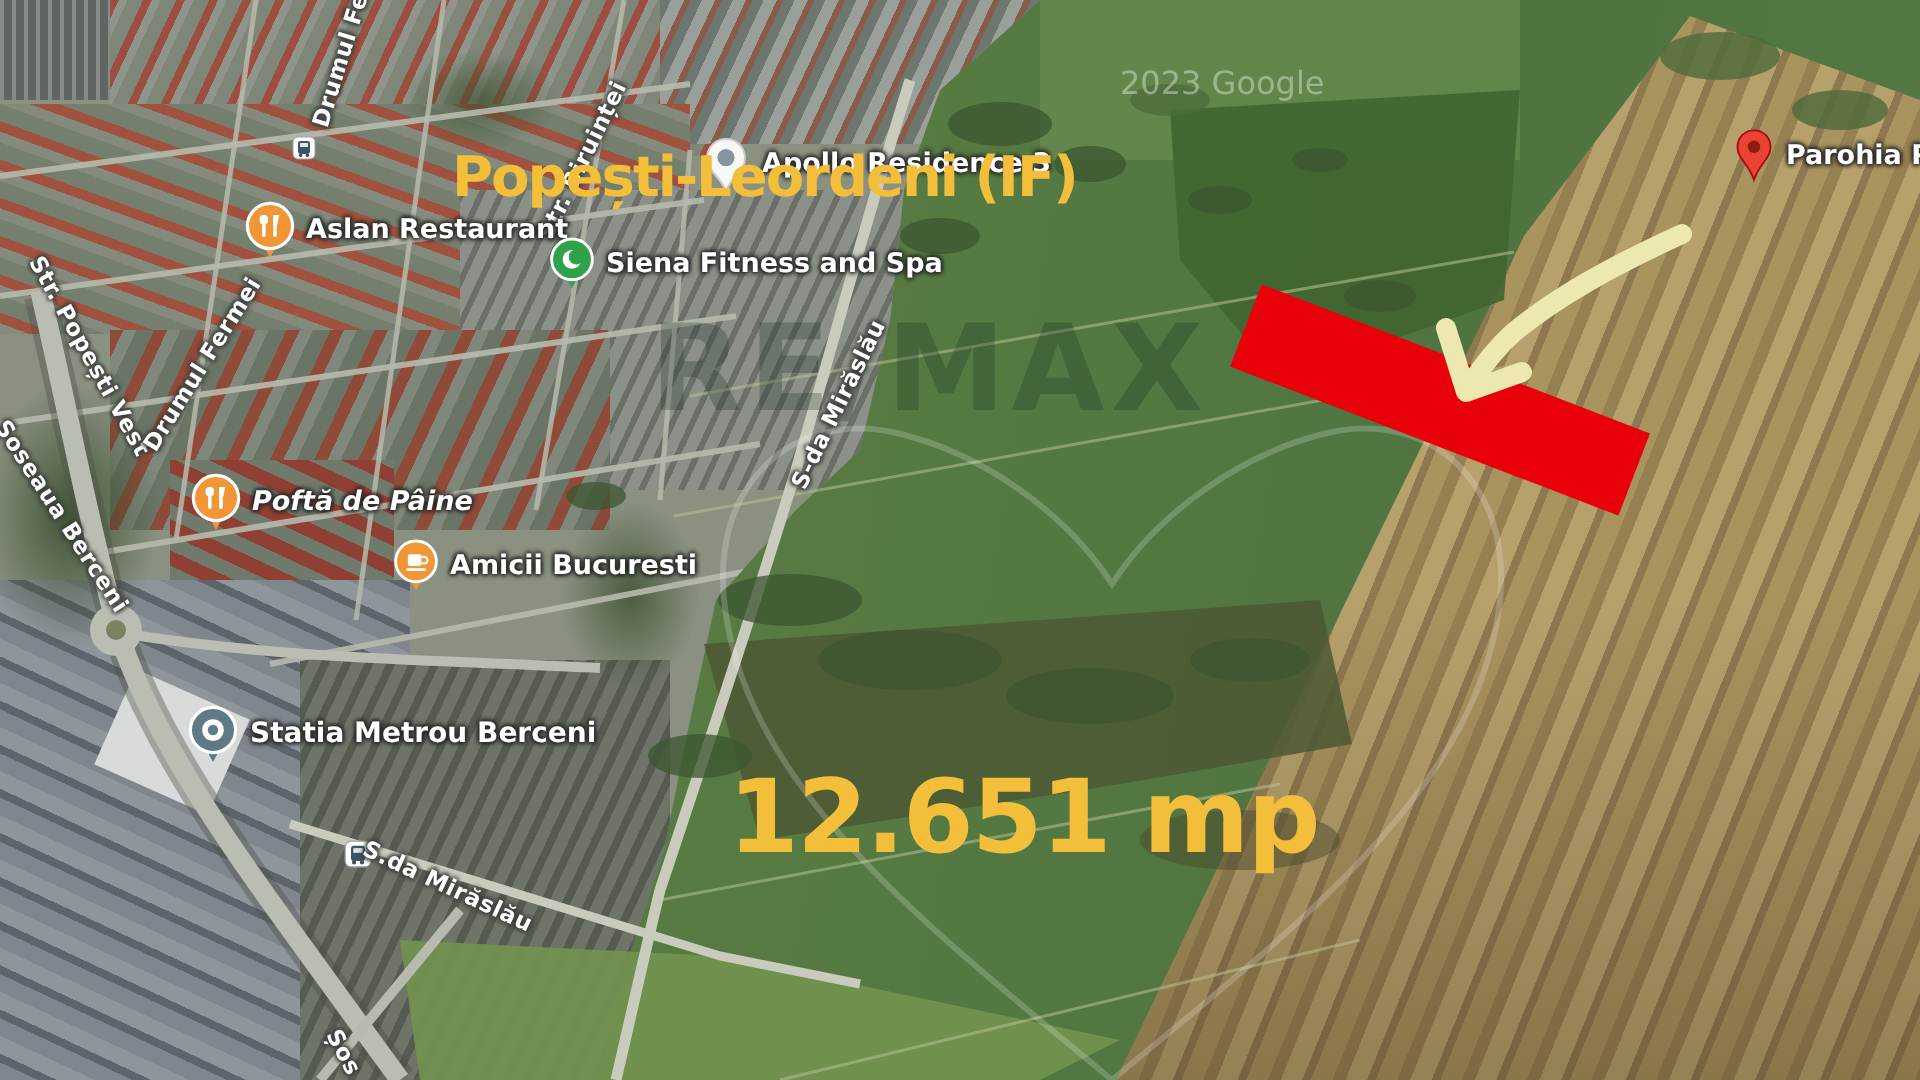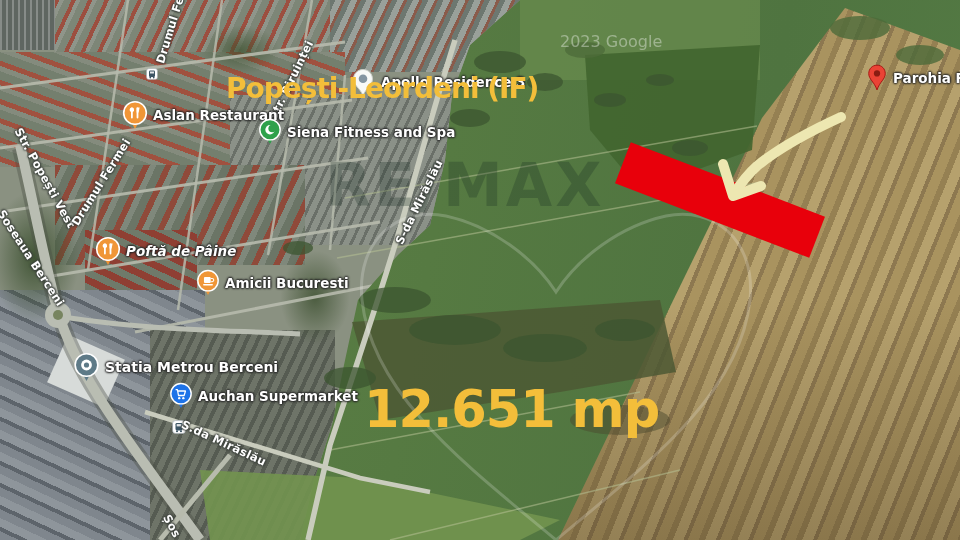--- a/index.html
+++ b/index.html
@@ -181,21 +181,21 @@
       <g fill="#fff">
           <rect x="9" y="7.5" width="1.8" height="11" rx="0.9"></rect>
           <rect x="7.8" y="7.5" width="4.2" height="4.5" rx="1.8"></rect>
           <rect x="14.6" y="7.5" width="1.8" height="11" rx="0.9"></rect>
           <path d="M14.6 7.5 h3 l-1 5 h-2 z"></path>
         </g>
     </svg>
     <span class="poi-name">Aslan Restaurant</span>
   </div>
 
-  <div class="poi" style="left:258px;top:118px;">
+  <div class="poi" style="left:274px;top:118px;">
     <svg width="24" height="27" viewBox="0 0 26 30">
       <path d="M9.5 22.5 L13 29 L16.5 22.5 Z" fill="#2FA14B"></path>
       <circle cx="13" cy="13" r="11.3" fill="#2FA14B" stroke="#fff" stroke-width="1.6"></circle>
       <circle cx="13" cy="13" r="5.2" fill="#fff"></circle>
         <circle cx="15.4" cy="11.6" r="4.2" fill="#2FA14B"></circle>
     </svg>
     <span class="poi-name">Siena Fitness and Spa</span>
   </div>
 
   <div class="poi" style="left:95px;top:236px;font-style:italic;">
@@ -216,42 +216,32 @@
     <svg width="24" height="27" viewBox="0 0 26 30">
       <path d="M9.5 22.5 L13 29 L16.5 22.5 Z" fill="#F09637"></path>
       <circle cx="13" cy="13" r="11.3" fill="#F09637" stroke="#fff" stroke-width="1.6"></circle>
       <rect x="8.5" y="9" width="7.5" height="6.5" rx="1" fill="#fff"></rect>
       <path d="M16 10.5 h1.6 a1.8 1.8 0 0 1 0 3.6 H16" fill="none" stroke="#fff" stroke-width="1.2"></path>
       <rect x="7.5" y="16.8" width="11" height="1.6" rx="0.8" fill="#fff"></rect>
     </svg>
     <span class="poi-name">Amicii Bucuresti</span>
   </div>
 
-  <div class="poi" style="left:73px;top:352px;text-align:center;">
+  <div class="poi" style="left:93px;top:352px;text-align:center;">
     <svg width="27" height="30" viewBox="0 0 26 30">
       <path d="M9.5 22.5 L13 29 L16.5 22.5 Z" fill="#5E7A87"></path>
       <circle cx="13" cy="13" r="11.3" fill="#5E7A87" stroke="#fff" stroke-width="1.6"></circle>
       <circle cx="13" cy="13" r="5.4" fill="#fff"></circle>
         <circle cx="13" cy="13" r="2.6" fill="#5E7A87"></circle>
     </svg>
     <span class="poi-col">
       <span class="poi-name" style="font-size:14px;">Statia Metrou Berceni</span>
     </span>
   </div>
 
-  <div class="poi" style="left:169px;top:382px;">
-    <svg width="24" height="27" viewBox="0 0 26 30">
-      <path d="M9.5 22.5 L13 29 L16.5 22.5 Z" fill="#1E73E8"></path>
-      <circle cx="13" cy="13" r="11.3" fill="#1E73E8" stroke="#fff" stroke-width="1.6"></circle>
-      <path d="M7 8.5 h2 l1.2 6.5 h6.3 l1.5 -5 h-8.5" stroke="#fff" stroke-width="1.4" fill="none" stroke-linejoin="round"></path>
-      <circle cx="11" cy="18" r="1.3" fill="#fff"></circle>
-        <circle cx="15.6" cy="18" r="1.3" fill="#fff"></circle>
-    </svg>
-    <span class="poi-name">Auchan Supermarket</span>
-  </div>
 
   <div class="poi" style="left:866px;top:62px;">
     <svg width="22" height="32" viewBox="0 0 24 30">
       <path d="M12 1 C6.8 1 3 5 3 10.2 C3 16.5 9 19 12 28 C15 19 21 16.5 21 10.2 C21 5 17.2 1 12 1 Z" fill="#EA4335" stroke="#A50E0E" stroke-width="1"></path>
       <circle cx="12" cy="10" r="3.4" fill="#8A1C12"></circle>
     </svg>
     <span class="poi-name">Parohia Pop</span>
   </div>
 
   <div class="highlight-rect"></div>

